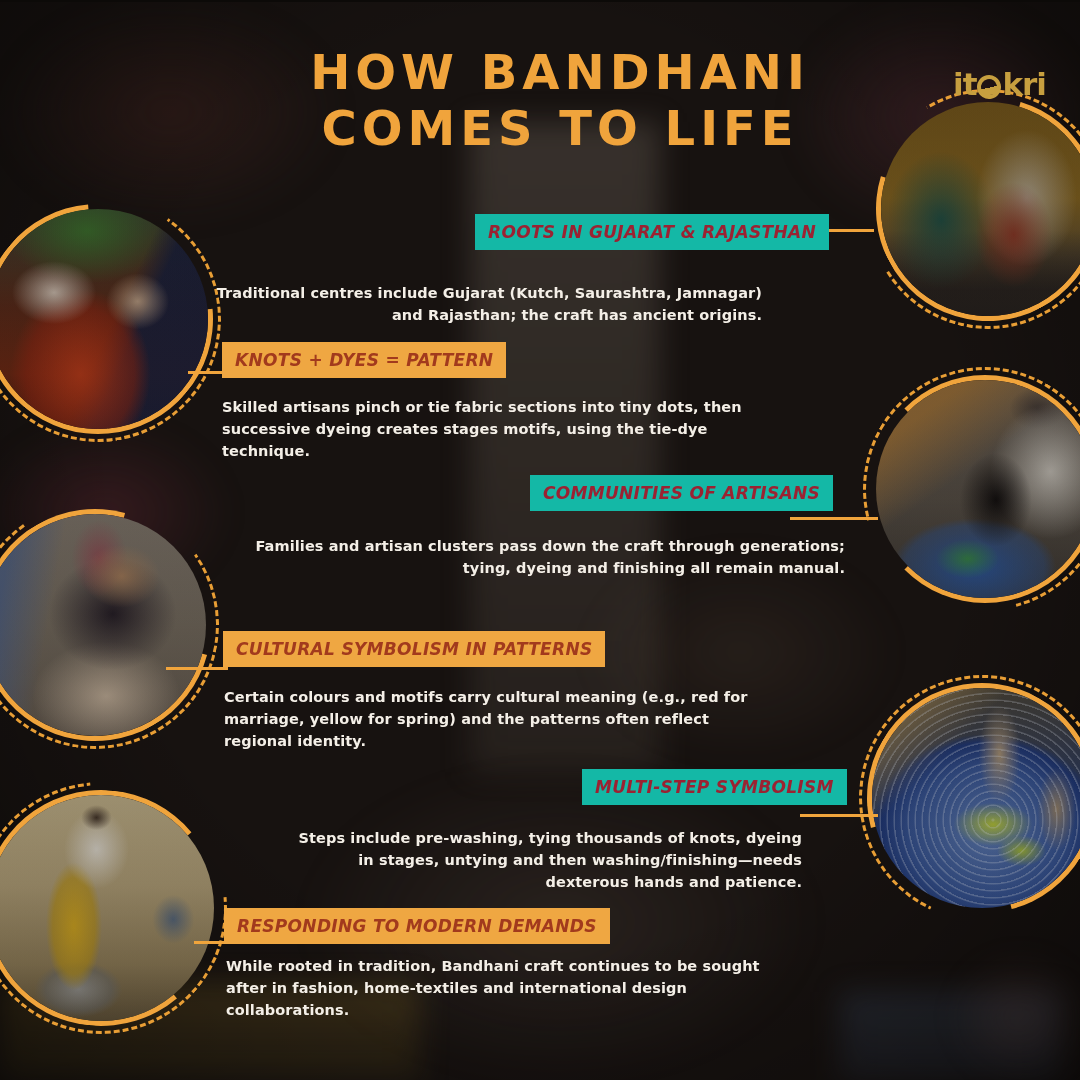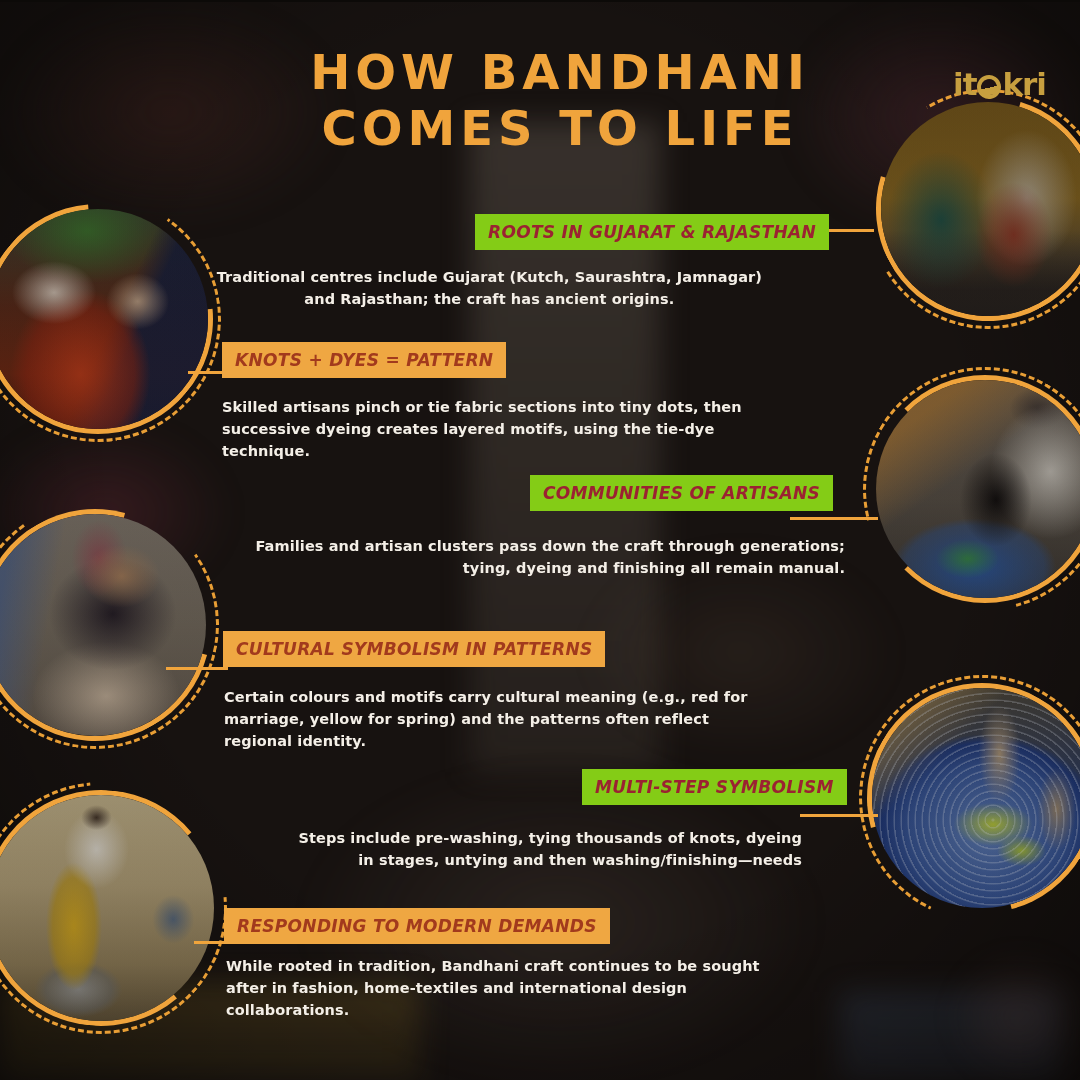--- a/index.html
+++ b/index.html
@@ -21,21 +21,21 @@
   .pphoto{position:absolute;inset:13px;border-radius:50%;overflow:hidden;background-color:#3a332c;}
   
   .title{position:absolute;left:250px;top:42px;width:620px;text-align:center;z-index:5;
     color:#F0A43C;font-weight:700;font-size:48px;line-height:56px;letter-spacing:5px;}
   .brand{position:absolute;top:64px;right:34px;z-index:5;color:#C79F3F;font-weight:700;
     font-size:31px;letter-spacing:-1px;display:flex;align-items:center;}
   .brand .o-icon{display:inline-block;width:16px;height:16px;border:4px solid #C79F3F;border-radius:50%;
     background:linear-gradient(0deg,#C79F3F 46%,transparent 46%);margin:6px 1px 0 1px;transform:rotate(-12deg);}
   .bar{position:absolute;z-index:5;font-style:italic;font-weight:700;font-size:17px;
     padding:8px 13px;white-space:nowrap;letter-spacing:.3px;}
-  .bar.cream{background:#84cc16;color:#9B2232;}
+  .bar.cream{background:#14b8a6;color:#9B2232;}
   .bar.orange{background:#EFA742;color:#A23A1D;}
   .connector{position:absolute;z-index:3;height:3px;background:#F0A43C;}
   .body-block{position:absolute;z-index:5;font-weight:700;font-size:14.5px;line-height:22px;
     color:#F4EFE7;letter-spacing:.1px;}
   .body-block div{white-space:nowrap;}
   .alignR{text-align:right;}
 </style>
 </head>
 <body>
 
@@ -145,49 +145,50 @@
   </div>
 
   <div class="connector" style="left:768px;top:227px;width:106px;"></div>
   <div class="connector" style="left:188px;top:369px;width:40px;"></div>
   <div class="connector" style="left:790px;top:515px;width:88px;"></div>
   <div class="connector" style="left:166px;top:665px;width:62px;"></div>
   <div class="connector" style="left:800px;top:812px;width:78px;"></div>
   <div class="connector" style="left:194px;top:939px;width:36px;"></div>
 
   <div class="bar cream" style="left:475px;top:212px;">ROOTS IN GUJARAT &amp; RAJASTHAN</div>
-  <div class="body-block alignR" style="right:318px;top:264px;text-align:center;">
+  <div class="body-block alignR" style="right:318px;top:280px;">
     <div>Traditional centres include Gujarat (Kutch, Saurashtra, Jamnagar)</div>
     <div>and Rajasthan; the craft has ancient origins.</div>
   </div>
 
   <div class="bar orange" style="left:222px;top:340px;">KNOTS + DYES = PATTERN</div>
   <div class="body-block" style="left:222px;top:394px;">
     <div>Skilled artisans pinch or tie fabric sections into tiny dots, then</div>
-    <div>successive dyeing creates layered motifs, using the tie-dye</div>
+    <div>successive dyeing creates stages motifs, using the tie-dye</div>
     <div>technique.</div>
   </div>
 
   <div class="bar cream" style="left:530px;top:473px;">COMMUNITIES OF ARTISANS</div>
   <div class="body-block alignR" style="right:235px;top:533px;">
     <div>Families and artisan clusters pass down the craft through generations;</div>
     <div>tying, dyeing and finishing all remain manual.</div>
   </div>
 
   <div class="bar orange" style="left:223px;top:629px;">CULTURAL SYMBOLISM IN PATTERNS</div>
   <div class="body-block" style="left:224px;top:684px;">
     <div>Certain colours and motifs carry cultural meaning (e.g., red for</div>
     <div>marriage, yellow for spring) and the patterns often reflect</div>
     <div>regional identity.</div>
   </div>
 
   <div class="bar cream" style="left:582px;top:767px;">MULTI-STEP SYMBOLISM</div>
   <div class="body-block alignR" style="right:278px;top:825px;">
     <div>Steps include pre-washing, tying thousands of knots, dyeing</div>
     <div>in stages, untying and then washing/finishing—needs</div>
+    <div>dexterous hands and patience.</div>
   </div>
 
   <div class="bar orange" style="left:224px;top:906px;font-style:italic;">RESPONDING TO MODERN DEMANDS</div>
   <div class="body-block" style="left:226px;top:953px;">
     <div>While rooted in tradition, Bandhani craft continues to be sought</div>
     <div>after in fashion, home-textiles and international design</div>
     <div>collaborations.</div>
   </div>
 
 </div>

